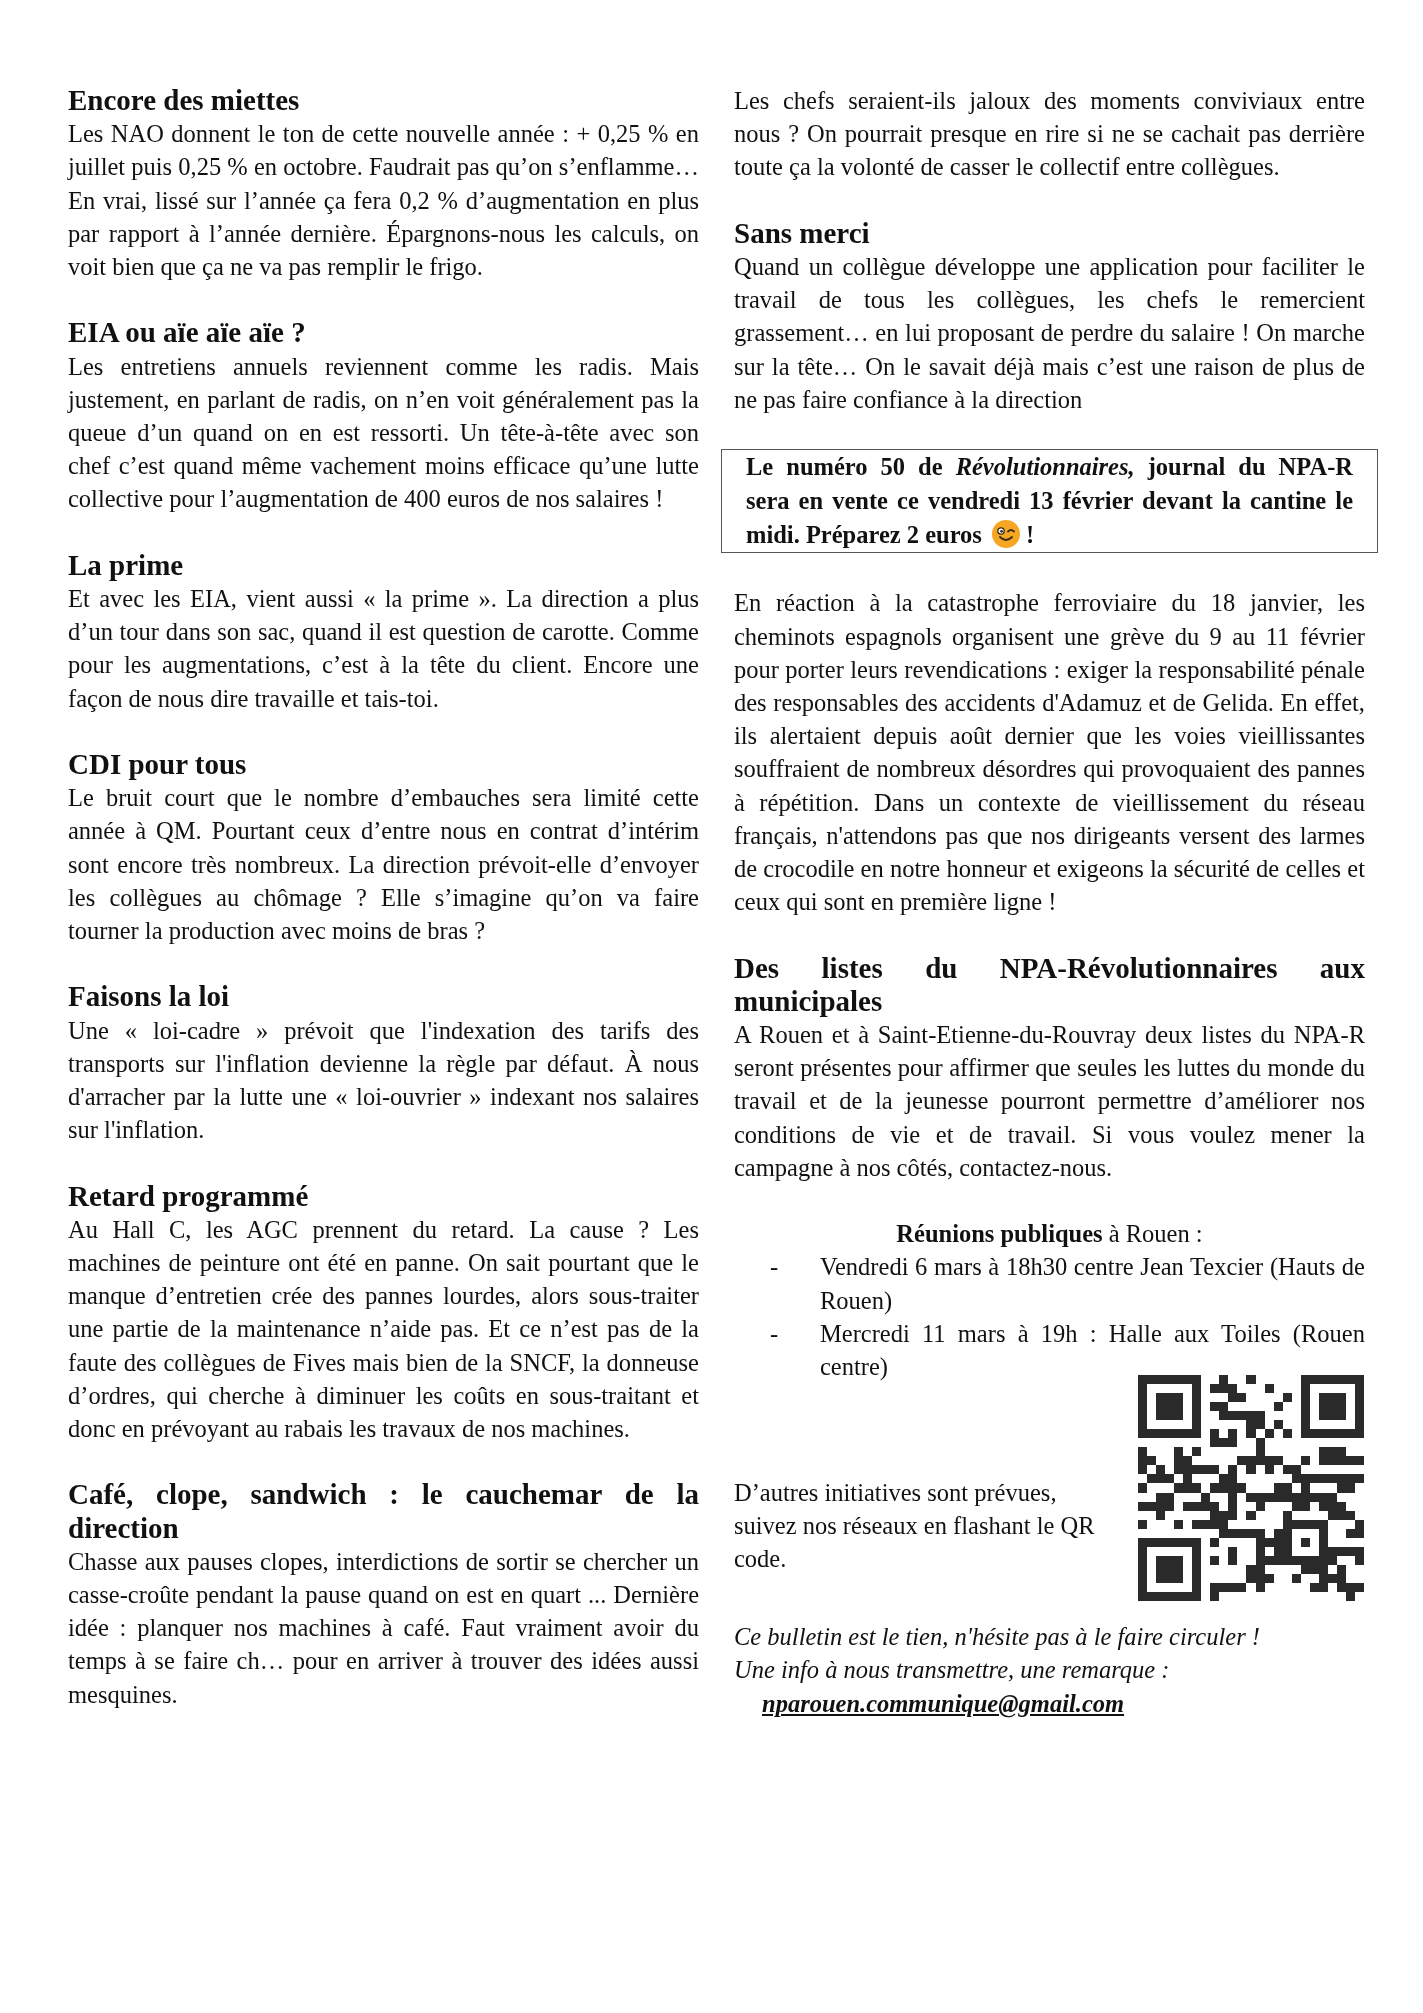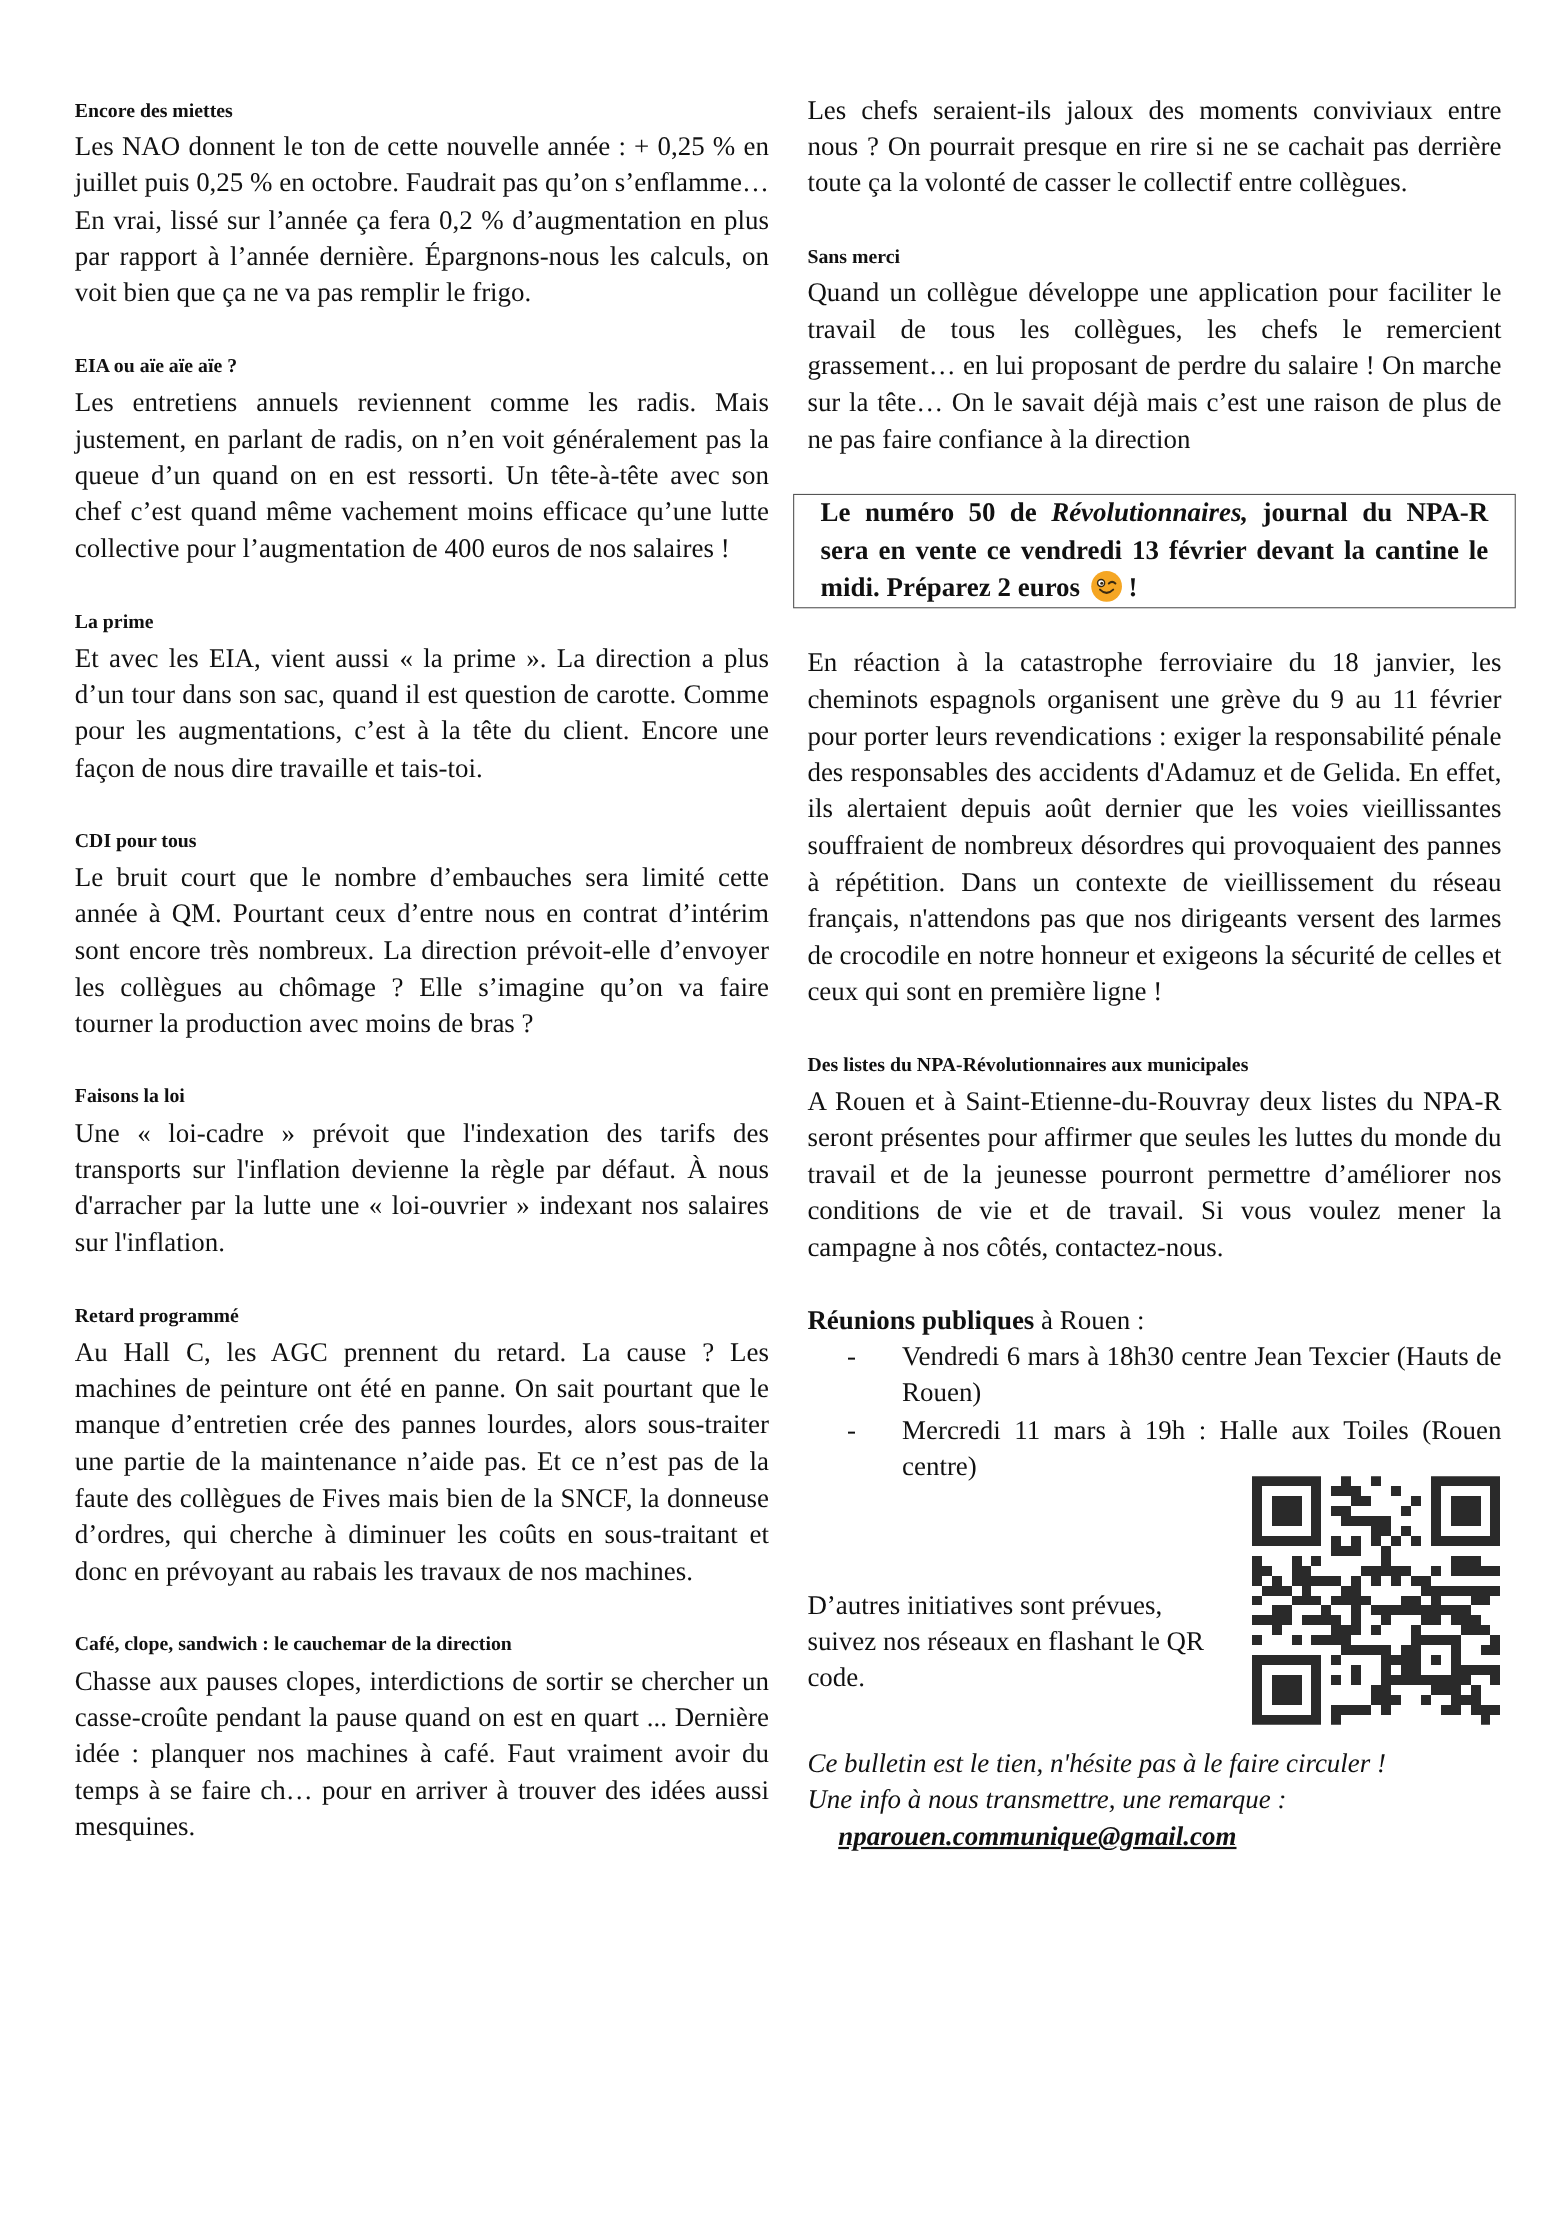--- a/index.html
+++ b/index.html
@@ -2,30 +2,30 @@
 <html><head>
 <meta charset="utf-8">
 <style>
   html, body { margin: 0; padding: 0; background: #ffffff; }
   body { width: 1423px; height: 2013px; position: relative; overflow: hidden;
          font-family: "Liberation Serif", "DejaVu Serif", serif; color: #111; }
   .col { position: absolute; top: 84px; font-size: 24.5px; line-height: 33.2px; }
   .col-left { left: 68px; width: 631px; }
   .col-right { left: 734px; width: 631px; }
   .article { margin: 0 0 33.2px 0; }
-  .article h2 { margin: 0; font-size: 18px; font-weight: bold; line-height: 33.2px; text-align: justify; text-align-last: left; }
+  .article h2 { margin: 0; font-size: 29px; font-weight: bold; line-height: 33.2px; text-align: justify; text-align-last: left; }
   .article h2.justify-heading { text-align: justify; }
   .article p { margin: 0; text-align: justify; }
   .promo-box { border: 1.5px solid #555; padding: 0 24px; margin: 0 -13px 33.2px -13px;
                font-weight: bold; text-align: justify; line-height: 34px; }
   .promo-box em { font-style: italic; }
   .emoji { display: inline-block; width: 28px; height: 28px; border-radius: 50%; background: #f5a623;
            vertical-align: -5px; position: relative; margin: 0 6px 0 4px; }
   .emoji svg { position: absolute; left: 0; top: 0; }
-  .meetings-title { margin: 0; }
+  .meetings-title { margin: 0; text-align: center; }
   .meetings-list { list-style: none; margin: 0; padding: 0; }
   .meetings-list li { position: relative; padding-left: 86px; text-align: justify; }
   .meetings-list li .dash { position: absolute; left: 36px; top: 0; }
   .qr-row { position: relative; height: 225px; margin-top: 0px; }
   .qr-text { position: absolute; left: 0; top: 68px; width: 375px; }
   .qr-code { position: absolute; left: 404px; top: -8px; width: 226px; height: 226px; }
   .footer { font-style: italic; margin-top: 12px; }
   .footer p { margin: 0; text-align: justify; }
   .footer .email { font-weight: bold; text-decoration: underline; color: #111; margin-left: 28px; }
 </style>

